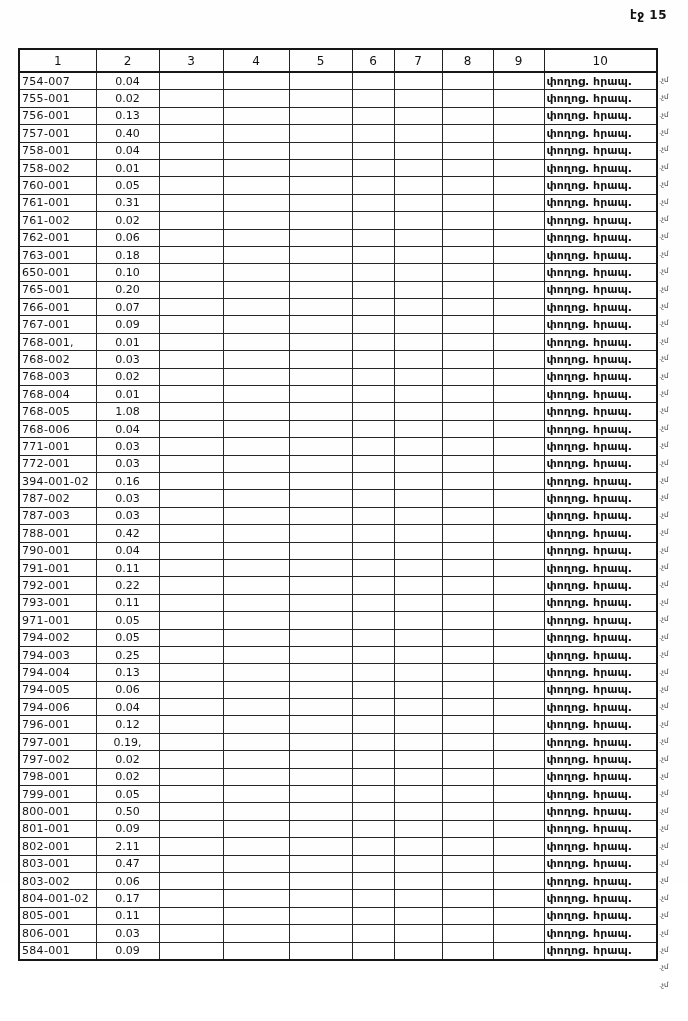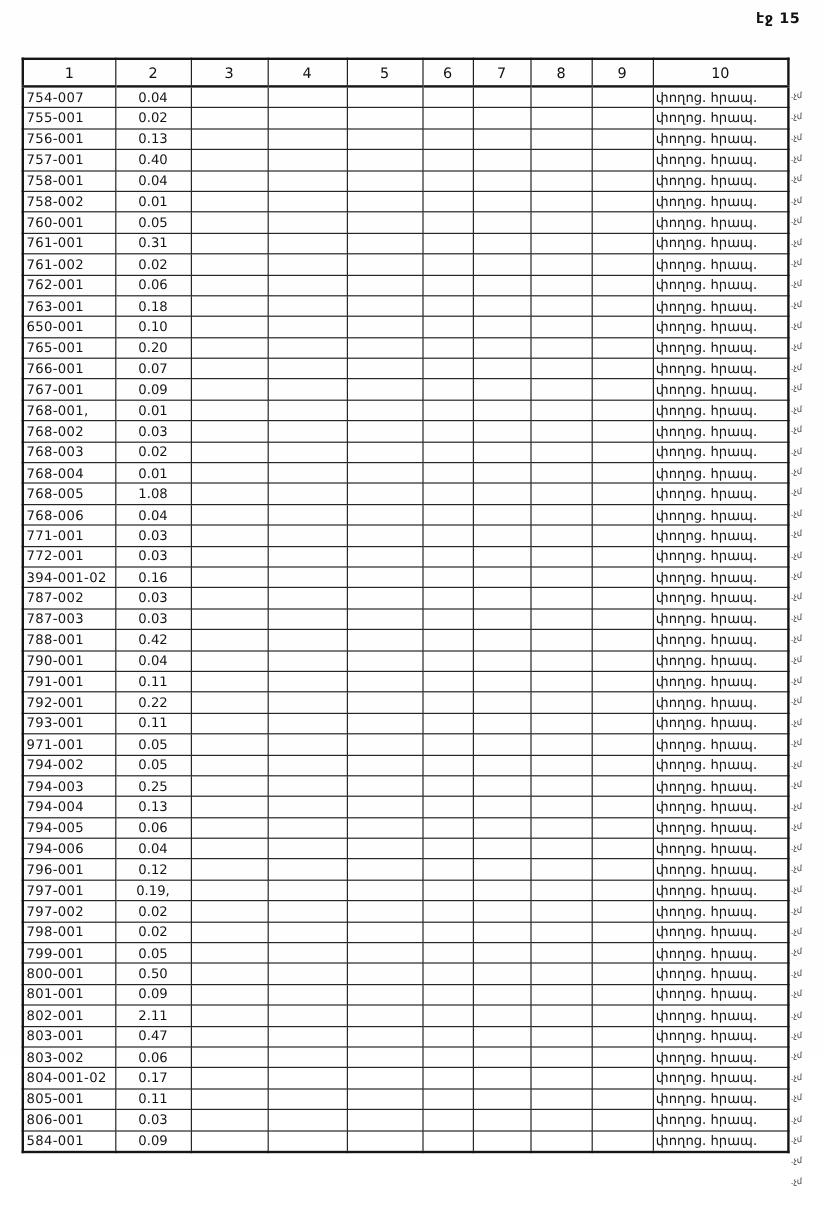--- a/index.html
+++ b/index.html
@@ -42,21 +42,21 @@
     font-size:11px;
     padding:0 2px;
     white-space:nowrap;
     overflow:hidden;
     color:#141414;
   }
   td.c1{text-align:left;padding-left:5px;letter-spacing:0.3px;}
   td.c2{text-align:center;margin-top:10px;}
   td.c10{
     text-align:left;padding-left:4px;
-    font-size:10px;font-weight:400;color:#101010;
+    font-size:10px;font-weight:700;color:#101010;
   }
   .notes{
     position:absolute;left:659px;top:71px;width:26px;
   }
   .note{
     height:17.42px;
     font-size:7px;
     color:#3a3a3a;
     display:flex;align-items:center;
     justify-content:flex-start;

